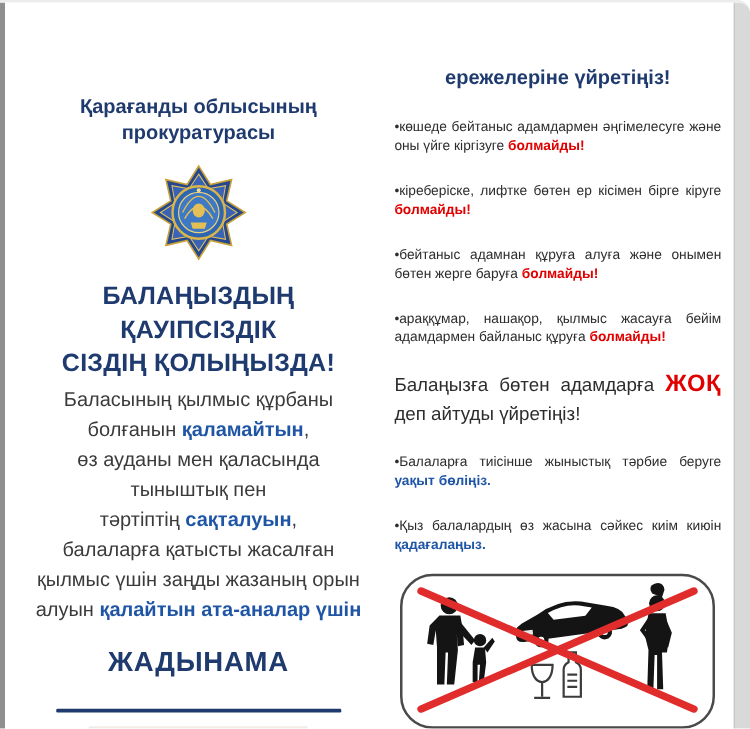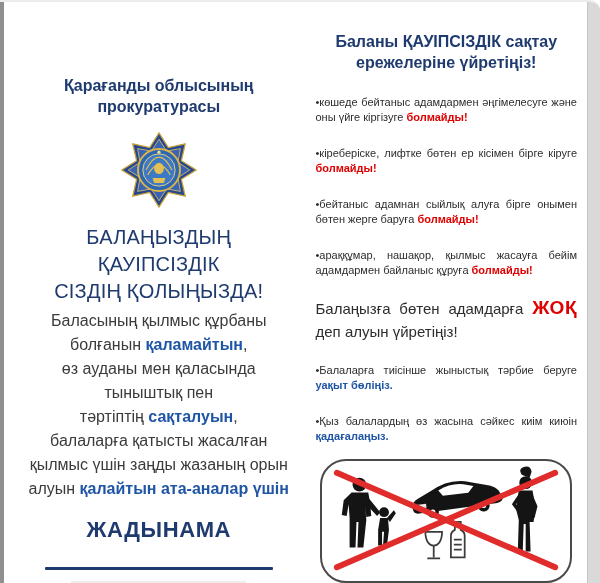--- a/index.html
+++ b/index.html
@@ -50,21 +50,21 @@
   }
   .emblem{
     width:82px;height:84px;
     margin:10px auto 0;
     display:block;
   }
   .main-title{
     margin-top:12px;
     text-align:center;
     color:var(--navy);
-    font-weight:normal;
+    font-weight:bold;
     font-size:20px;
     line-height:1.35;
     letter-spacing:0.2px;
   }
   .intro{
     margin-top:4px;
     text-align:center;
     color:var(--body);
     font-size:16px;
     line-height:1.5;
@@ -168,32 +168,32 @@
       <p class="intro"><span>Баласының қылмыс құрбаны</span><br><span>болғанын </span><span class="seg-blue">қаламайтын</span><span>,</span><br><span>өз ауданы мен қаласында</span><br><span>тыныштық пен</span><br><span>тәртіптің </span><span class="seg-blue">сақталуын</span><span>,</span><br><span>балаларға қатысты жасалған</span><br><span>қылмыс үшін заңды жазаның орын</span><br><span>алуын </span><span class="seg-blue">қалайтын ата-аналар үшін</span></p>
 
       <div class="memo">ЖАДЫНАМА</div>
 
       <div class="rule"></div>
       <div class="rule-faint"></div>
     </div>
 
     <div class="col">
       <div class="col-title">
-        <span>Баланы ҚАУІПСІЗДІК сақтау</span><br>
+        <br>
         <span>ережелеріне үйретіңіз!</span>
       </div>
 
       <div class="rules-block">
         <p class="rule-item"><span>•көшеде бейтаныс адамдармен әңгімелесуге және оны үйге кіргізуге </span><span class="seg-red">болмайды!</span></p>
         <p class="rule-item"><span>•кіреберіске, лифтке бөтен ер кісімен бірге кіруге </span><span class="seg-red">болмайды!</span></p>
-        <p class="rule-item"><span>•бейтаныс адамнан сыйлық алуға бірге онымен бөтен жерге баруға </span><span class="seg-red">болмайды!</span></p>
+        <p class="rule-item"><span>•бейтаныс адамнан құруға алуға және онымен бөтен жерге баруға </span><span class="seg-red">болмайды!</span></p>
         <p class="rule-item"><span>•араққұмар, нашақор, қылмыс жасауға бейім адамдармен байланыс құруға </span><span class="seg-red">болмайды!</span></p>
       </div>
 
-      <p class="note"><span>Балаңызға бөтен адамдарға </span><span class="seg-redbig">ЖОҚ</span><span> деп алуын үйретіңіз!</span></p>
+      <p class="note"><span>Балаңызға бөтен адамдарға </span><span class="seg-redbig">ЖОҚ</span><span> деп айтуды үйретіңіз!</span></p>
 
       <div class="advice-block">
         <p class="rule-item"><span>•Балаларға тиісінше жыныстық тәрбие беруге </span><span class="seg-blue">уақыт бөліңіз.</span></p>
         <p class="rule-item"><span>•Қыз балалардың өз жасына сәйкес киім киюін </span><span class="seg-blue">қадағалаңыз.</span></p>
       </div>
 
       <div class="pictogram">
         <svg viewBox="0 0 250 122" aria-hidden="true">
 
           <g fill="#141414">

